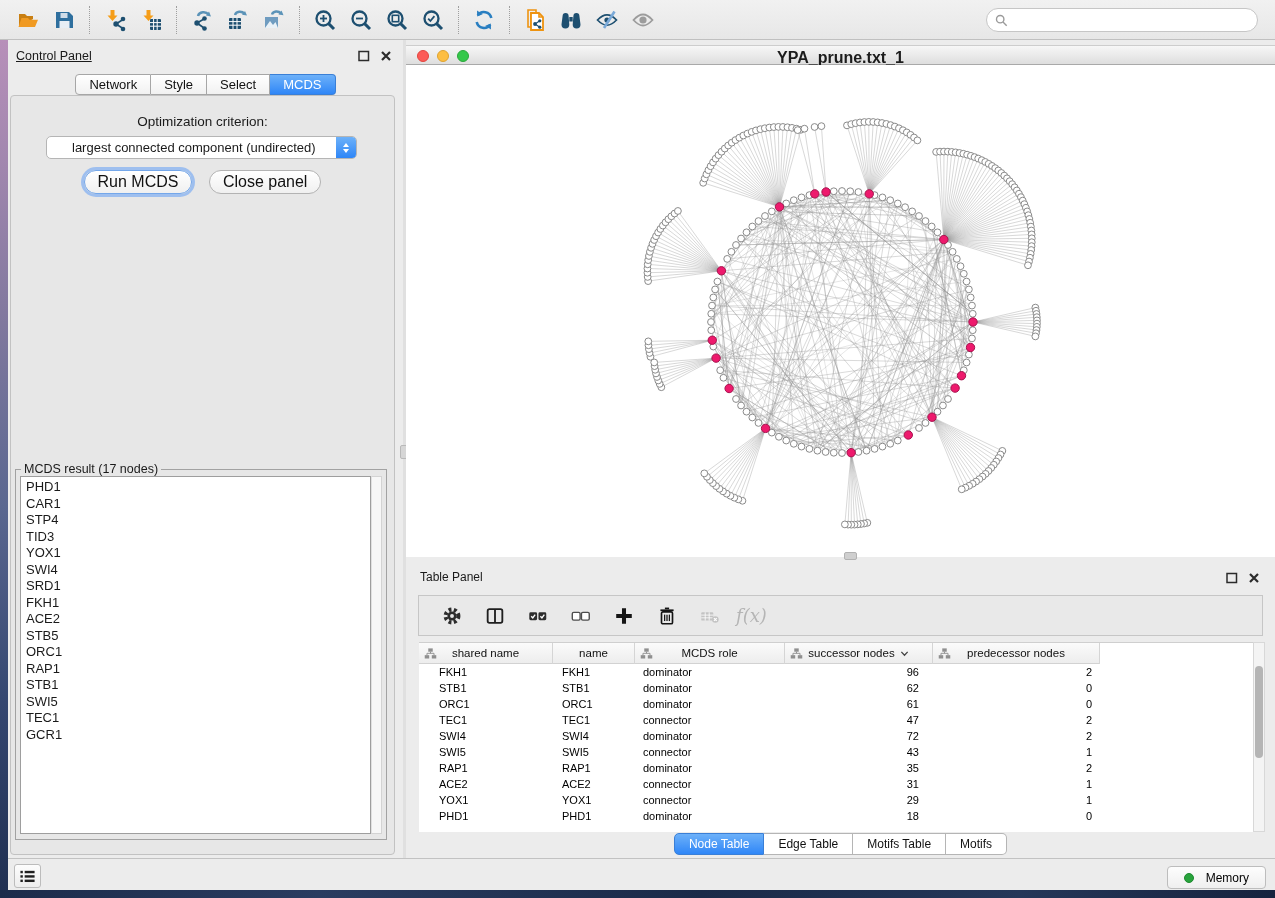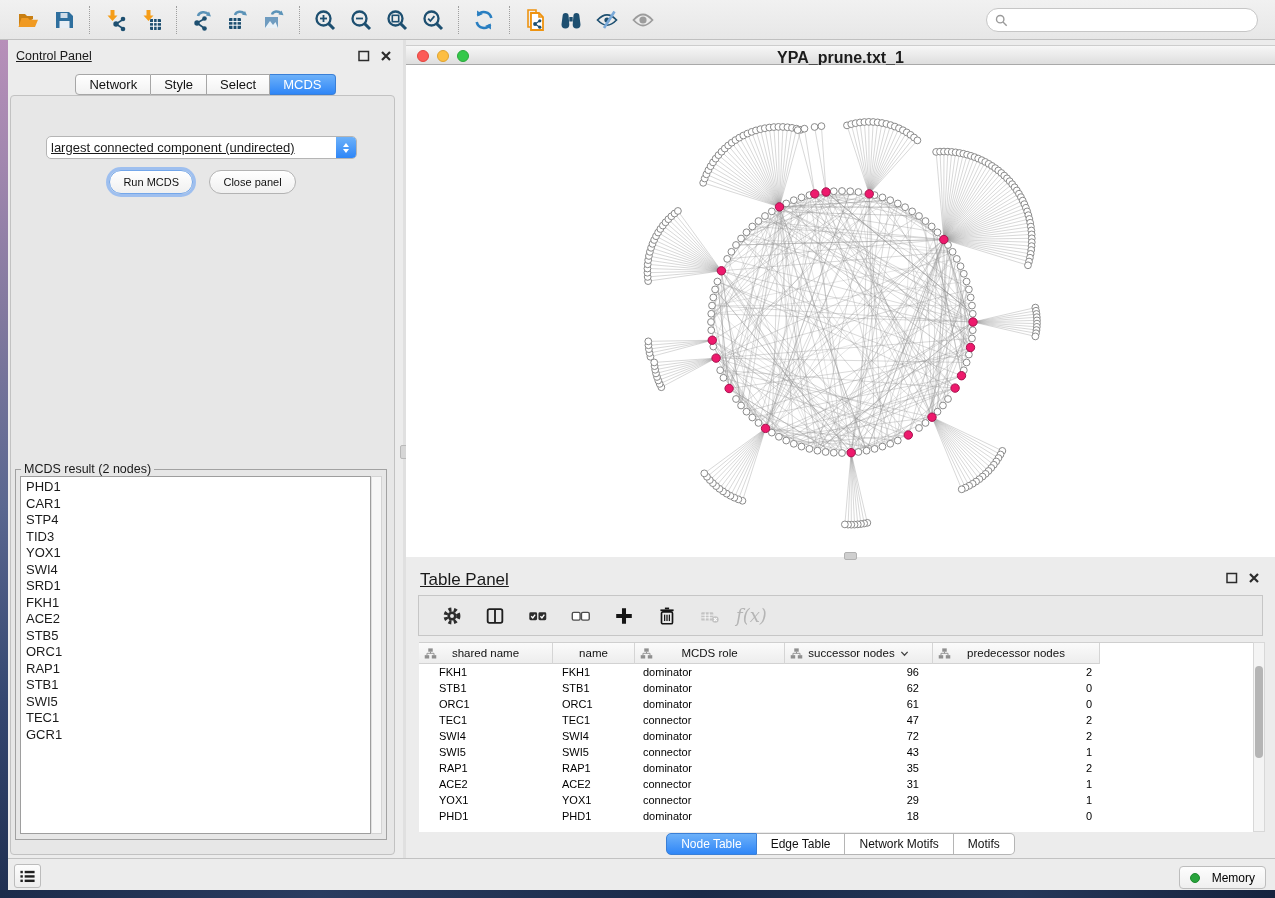--- a/index.html
+++ b/index.html
@@ -36,27 +36,27 @@
   .seg{display:inline-block;height:21px;padding:0 13px;font-size:13px;font-family:"Liberation Sans",sans-serif;
        background:linear-gradient(#ffffff,#f1f1f1);border:1px solid #a6a6a6;border-left-width:0;cursor:pointer;color:#111;}
   .seg:first-child{border-left-width:1px;border-radius:4px 0 0 4px;}
   .seg:last-child{border-radius:0 4px 4px 0;}
   .seg.active{background:linear-gradient(#6db1f9,#2f86f7);color:#fff;border-color:#3a7fd6;}
   .tab-page{position:absolute;left:2px;top:55px;width:385px;height:760px;background:#e7e7e7;
             border:1px solid #c2c2c2;border-radius:4px;}
   .opt-label{position:absolute;top:18px;width:100%;text-align:center;font-size:13.5px;}
   .dropdown{position:absolute;left:35px;top:40px;width:311px;height:23px;background:#fff;border:1px solid #b5b5b5;
             border-radius:5px;display:flex;align-items:center;cursor:pointer;}
-  .dropdown .dval{flex:1;font-size:13px;padding-left:4px;white-space:nowrap;overflow:hidden;text-decoration:underline;}
+  .dropdown .dval{flex:1;font-size:13px;padding-left:25px;white-space:nowrap;overflow:hidden;}
   .stepper{width:20px;height:21px;border-radius:0 4px 4px 0;background:linear-gradient(#6db1f9,#2e86f7);
            display:flex;flex-direction:column;align-items:center;justify-content:center;gap:2px;flex:none;}
   .stepper i{width:0;height:0;border-left:3.5px solid transparent;border-right:3.5px solid transparent;display:block;}
   .stepper .up{border-bottom:4px solid #fff;} .stepper .dn{border-top:4px solid #fff;}
   .btn-row{position:absolute;top:74px;width:100%;text-align:center;}
-  .pbtn{height:24px;padding:0 13px;font-size:11px;font-family:"Liberation Sans",sans-serif;color:#111;
+  .pbtn{height:24px;padding:0 13px;font-size:16px;font-family:"Liberation Sans",sans-serif;color:#111;
         background:linear-gradient(#ffffff,#f0f0f0);border:1px solid #b3b3b3;border-radius:12px;cursor:pointer;margin:0 6px;}
   .pbtn.focused{box-shadow:0 0 0 3px rgba(110,165,245,.6);border-color:#74a7ea;}
   .result-box{position:absolute;left:4px;top:366px;width:372px;height:378px;border:1px solid #a2a2a2;margin:0;padding:0;}
   .result-box legend{font-size:12.5px;padding:0 3px;margin-left:5px;}
   .result-list{position:absolute;left:4px;right:15px;top:0px;bottom:5px;background:#fff;border:1px solid #9e9e9e;
                overflow:hidden;padding-top:2px;}
   .result-scroll{position:absolute;right:4px;top:0;bottom:5px;width:11px;background:#f7f7f7;border:1px solid #d3d3d3;border-left:1px solid #e0e0e0;}
   .ritem{font-size:13px;height:16.5px;line-height:16.5px;padding-left:5px;cursor:default;}
 
   
@@ -72,21 +72,21 @@
   .tl{position:absolute;top:4px;width:12px;height:12px;border-radius:50%;}
   .tl.red{left:11px;background:#fc5b57;border:1px solid #e2453e;}
   .tl.yellow{left:31px;background:#fdbe41;border:1px solid #dfa32f;}
   .tl.green{left:51px;background:#34c84a;border:1px solid #2aa83b;}
   .net-title{position:absolute;left:0;right:0;top:3px;text-align:center;font-size:16px;font-weight:700;color:#1c1c1c;}
   .net-canvas{position:absolute;left:0;top:20px;width:869px;height:492px;background:#fff;}
 
   
   .table-panel{position:absolute;left:406px;top:562px;width:869px;height:296px;background:#ececec;}
   .tp-header{position:absolute;left:0;top:0;width:100%;height:28px;}
-  .tp-title{position:absolute;left:14px;top:8px;font-size:17px;text-decoration:underline;}
+  .tp-title{position:absolute;left:14px;top:8px;font-size:12px;}
   .tp-float{right:36px;} .tp-close{right:14px;}
   .tbl-toolbar{position:absolute;left:12px;top:33px;width:845px;height:41px;background:#e9e9e9;
                border:1px solid #c6c6c6;display:flex;align-items:center;padding-left:16px;gap:9px;}
   .ttbtn{width:34px;height:32px;border:none;background:transparent;display:flex;align-items:center;justify-content:center;padding:0;cursor:pointer;}
   .ttbtn svg{width:22px;height:22px;}
   .fx{font-family:"DejaVu Serif",serif;font-style:italic;font-size:18px;color:#b5b5b5;}
   .tbl-area{position:absolute;left:13px;top:80px;width:834px;height:190px;background:#fff;border-top:1px solid #cfcfcf;}
   .tbl-header{position:absolute;left:0;top:0;width:100%;height:21px;display:flex;background:linear-gradient(#fbfbfb,#ededed);
               border-bottom:1px solid #d2d2d2;align-items:center;}
   .hcell{position:relative;height:21px;border-right:1px solid #d5d5d5;display:flex;align-items:center;justify-content:center;
@@ -108,21 +108,21 @@
   .btab:first-child{border-left-width:1px;border-radius:5px 0 0 5px;}
   .btab:last-child{border-radius:0 5px 5px 0;}
   .btab.active{background:linear-gradient(#6db1f9,#2f86f7);color:#fff;border-color:#3a7fd6;}
 
   
   .status-bar{position:absolute;left:8px;top:858px;width:1267px;height:32px;background:#ececec;border-top:1px solid #c2c2c2;}
   .list-btn{position:absolute;left:6px;top:5px;width:27px;height:24px;background:linear-gradient(#fdfdfd,#ededed);
             border:1px solid #bcbcbc;border-radius:3px;display:flex;align-items:center;justify-content:center;cursor:pointer;padding:0;}
   .list-btn svg{width:17px;height:15px;}
   .memory-btn{position:absolute;right:9px;top:7px;height:23px;background:linear-gradient(#fdfdfd,#efefef);
-              border:1px solid #bdbdbd;border-radius:4px;display:flex;align-items:center;padding:0 10px;gap:12px;
+              border:1px solid #bdbdbd;border-radius:4px;display:flex;align-items:center;padding:0 16px;gap:12px;
               font-size:12px;font-family:"Liberation Sans",sans-serif;cursor:pointer;}
   .memory-btn .dot{width:10px;height:10px;border-radius:50%;background:#28a33c;border:1px solid #1d8a2f;}
 </style>
 </head>
 <body>
 
 <div class="screen">
 
   <div class="toolbar">
     <button class="tbtn" title="">
@@ -293,33 +293,34 @@
           </svg>
       </button>
       <button class="win-ico cp-close">
         <svg viewBox="0 0 14 14">
             <path d="M3 3 L11 11 M11 3 L3 11" stroke="#2b2b2b" stroke-width="2.2"></path>
           </svg>
       </button>
     </div>
     <div class="seg-tabs" id="segTabs"><button class="seg">Network</button><button class="seg">Style</button><button class="seg">Select</button><button class="seg active">MCDS</button></div>
     <div class="tab-page">
+      <div class="opt-label">Optimization criterion:</div>
       <div class="dropdown">
         <span class="dval">largest connected component (undirected)</span>
         <span class="stepper">
             <i class="up"></i>
             <i class="dn"></i>
           </span>
       </div>
       <div class="btn-row">
         <button class="pbtn focused">Run MCDS</button>
         <button class="pbtn">Close panel</button>
       </div>
       <fieldset class="result-box">
-        <legend>MCDS result (2 nodes)</legend>
+        <legend>MCDS result (17 nodes)</legend>
         <div class="result-list" id="resultList">
             <div class="ritem">PHD1</div>
             <div class="ritem">CAR1</div>
             <div class="ritem">STP4</div>
             <div class="ritem">TID3</div>
             <div class="ritem">YOX1</div>
             <div class="ritem">SWI4</div>
             <div class="ritem">SRD1</div>
             <div class="ritem">FKH1</div>
             <div class="ritem">ACE2</div>
@@ -1270,21 +1271,21 @@
             <div class="tcell c2">dominator</div>
             <div class="tcell c3">18</div>
             <div class="tcell c4">0</div>
           </div>
         </div>
     </div>
     <div class="tbl-scroll">
         <div class="tbl-thumb"></div>
       </div>
 
-    <div class="bottom-tabs" id="bottomTabs"><button class="btab active">Node Table</button><button class="btab">Edge Table</button><button class="btab">Network Motifs</button><button class="btab">Motifs</button></div>
+    <div class="bottom-tabs" id="bottomTabs"><button class="btab active">Node Table</button><button class="btab">Edge Table</button><button class="btab">Motifs Table</button><button class="btab">Motifs</button></div>
   </section>
 
   <div class="status-bar">
     <button class="list-btn">
       <svg viewBox="0 0 24 20">
         <g fill="#1f1f1f">
             <rect x="2" y="2" width="3.4" height="3.4"></rect>
             <rect x="8" y="2" width="14" height="3.4"></rect>
         <rect x="2" y="8.2" width="3.4" height="3.4"></rect>
             <rect x="8" y="8.2" width="14" height="3.4"></rect>

